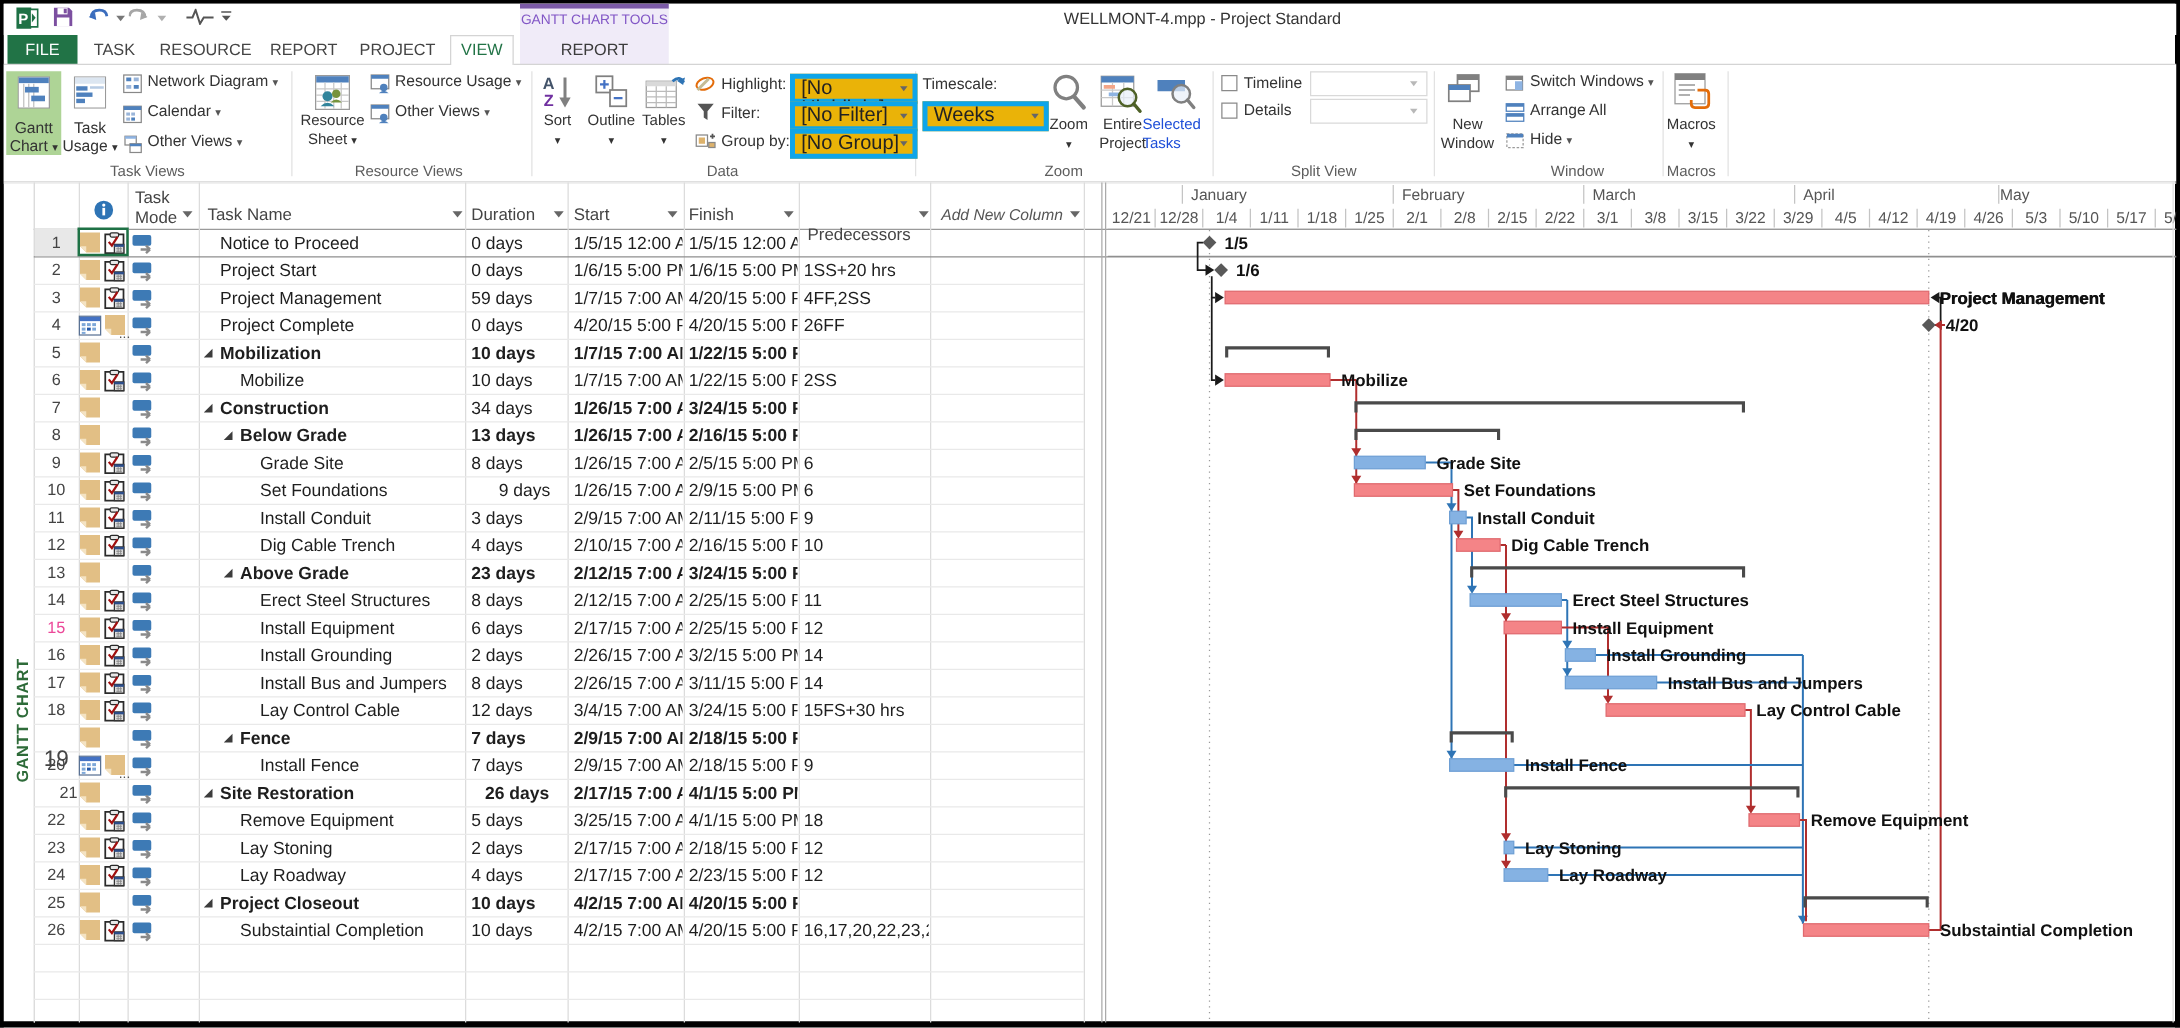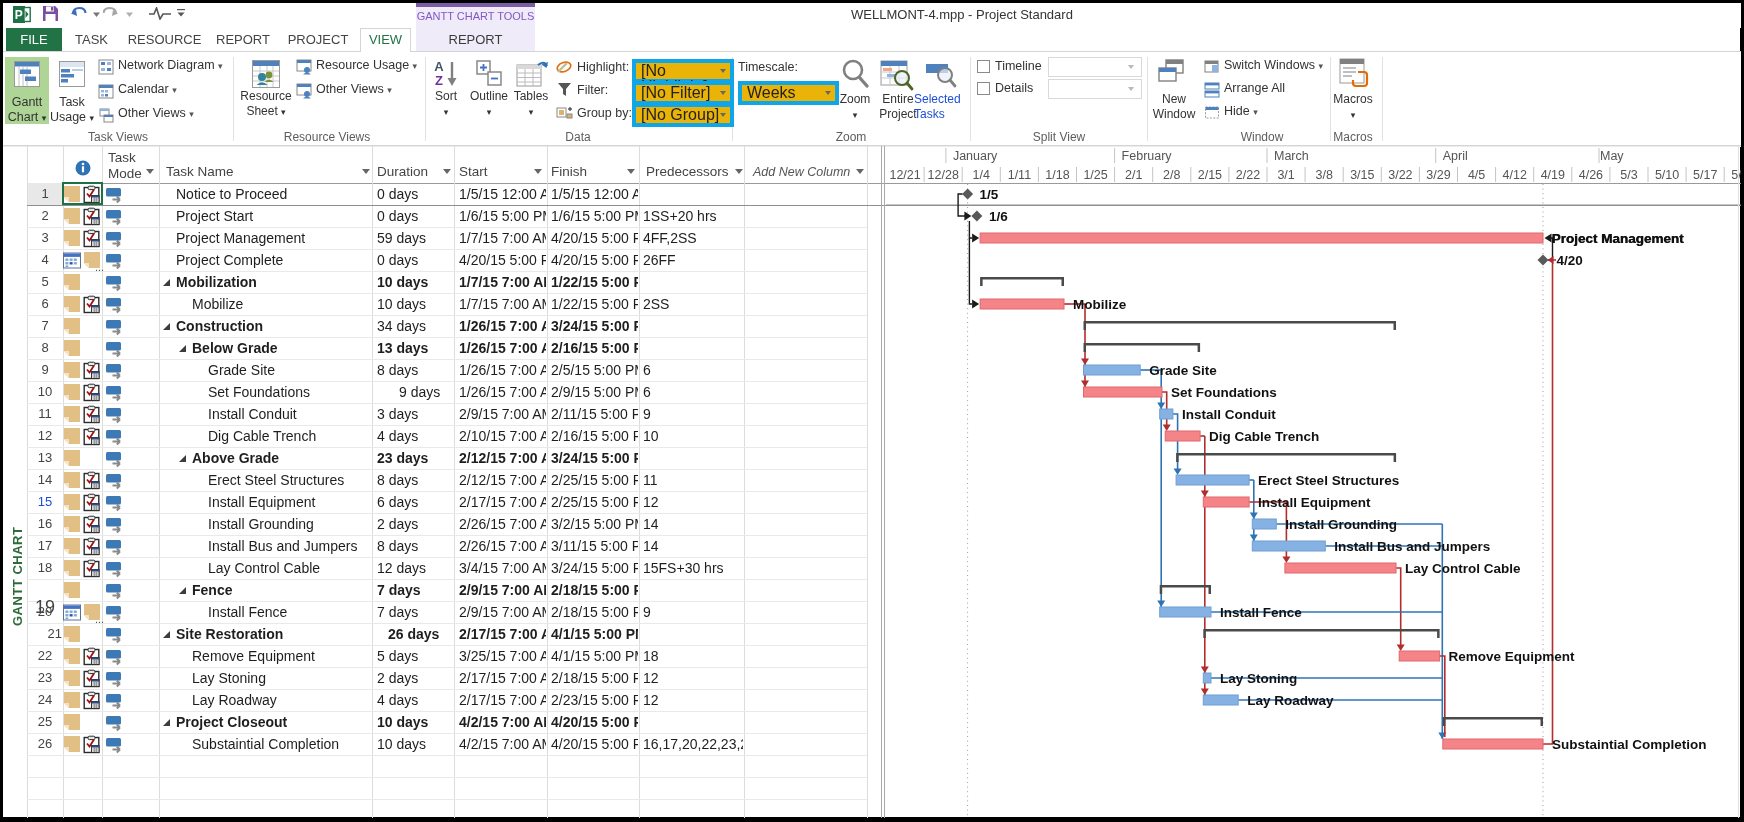--- a/index.html
+++ b/index.html
@@ -283,21 +283,21 @@
 <div class="hdr" style="left:108px;top:150px;line-height:16px">Task<br>Mode</div>
 <div class="fl" style="left:146px;top:169px"></div>
 <div class="hdr" style="left:166px;top:164px">Task Name</div>
 <div class="fl" style="left:362px;top:169px"></div>
 <div class="hdr" style="left:377px;top:164px">Duration</div>
 <div class="fl" style="left:443px;top:169px"></div>
 <div class="hdr" style="left:459px;top:164px">Start</div>
 <div class="fl" style="left:534px;top:169px"></div>
 <div class="hdr" style="left:551px;top:164px">Finish</div>
 <div class="fl" style="left:627px;top:169px"></div>
-<div class="hdr" style="left:646px;top:164px">Predecessors</div>
+<div class="hdr" style="left:646px;top:180px">Predecessors</div>
 <div class="fl" style="left:735px;top:169px"></div>
 <div class="hdr" style="left:753px;top:165px;font-style:italic;color:#555;font-size:12.5px">Add New Column</div>
 <div class="fl" style="left:856px;top:169px"></div>
 <svg class="a" style="left:75px;top:160px" width="16" height="16" viewBox="0 0 16 16">
 <circle cx="8" cy="8" r="7.5" fill="#2e74b5"></circle>
     <rect x="6.9" y="6.3" width="2.2" height="6" fill="#fff"></rect>
     <circle cx="8" cy="4" r="1.3" fill="#fff"></circle>
   </svg>
 <div class="a" style="left:27px;top:205px;width:1714px;height:1px;background:#8f8f8f"></div>
 <div class="a" style="left:27px;top:227px;width:840px;height:1px;background:#e9e9e9"></div>
@@ -411,21 +411,21 @@
 <div class="cell" style="left:192px;top:447px;width:178px;font-weight:bold;">Above Grade</div>
 <div class="cell" style="left:377px;top:447px;width:75px;font-weight:bold;">23 days</div>
 <div class="cell" style="left:459px;top:447px;width:87px;font-weight:bold;">2/12/15 7:00 A</div>
 <div class="cell" style="left:551px;top:447px;width:87px;font-weight:bold;">3/24/15 5:00 PM</div>
 <div class="cell" style="left:28px;top:469px;width:34px;text-align:center;font-size:13px;color:#444;">14</div>
 <div class="cell" style="left:208px;top:469px;width:162px;">Erect Steel Structures</div>
 <div class="cell" style="left:377px;top:469px;width:75px;">8 days</div>
 <div class="cell" style="left:459px;top:469px;width:87px;">2/12/15 7:00 A</div>
 <div class="cell" style="left:551px;top:469px;width:87px;">2/25/15 5:00 PM</div>
 <div class="cell" style="left:643px;top:469px;width:100px;">11</div>
-<div class="cell" style="left:28px;top:491px;width:34px;text-align:center;font-size:13px;color:#1d4ed8;">15</div>
+<div class="cell" style="left:28px;top:491px;width:34px;text-align:center;font-size:13px;color:#ec4899;">15</div>
 <div class="cell" style="left:208px;top:491px;width:162px;">Install Equipment</div>
 <div class="cell" style="left:377px;top:491px;width:75px;">6 days</div>
 <div class="cell" style="left:459px;top:491px;width:87px;">2/17/15 7:00 A</div>
 <div class="cell" style="left:551px;top:491px;width:87px;">2/25/15 5:00 PM</div>
 <div class="cell" style="left:643px;top:491px;width:100px;">12</div>
 <div class="cell" style="left:28px;top:513px;width:34px;text-align:center;font-size:13px;color:#444;">16</div>
 <div class="cell" style="left:208px;top:513px;width:162px;">Install Grounding</div>
 <div class="cell" style="left:377px;top:513px;width:75px;">2 days</div>
 <div class="cell" style="left:459px;top:513px;width:87px;">2/26/15 7:00 A</div>
 <div class="cell" style="left:551px;top:513px;width:87px;">3/2/15 5:00 PM</div>

